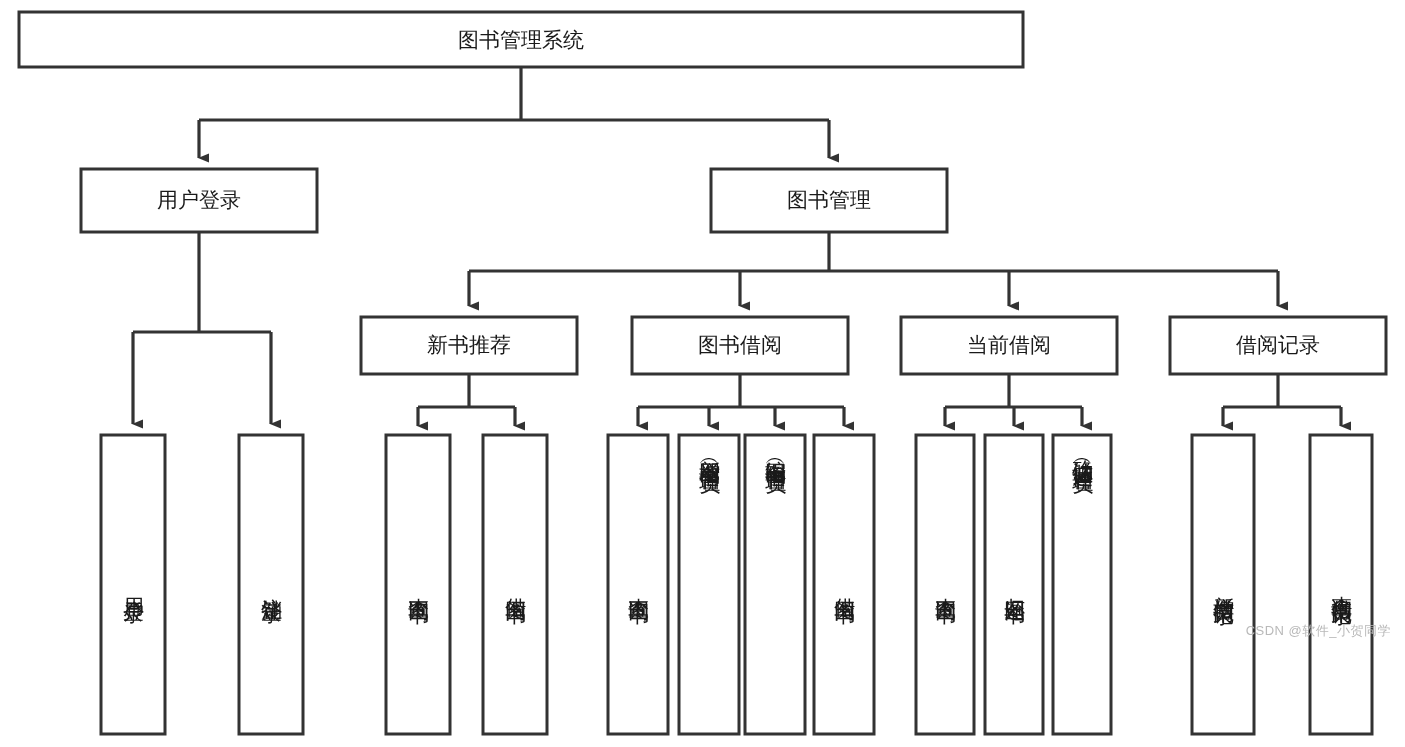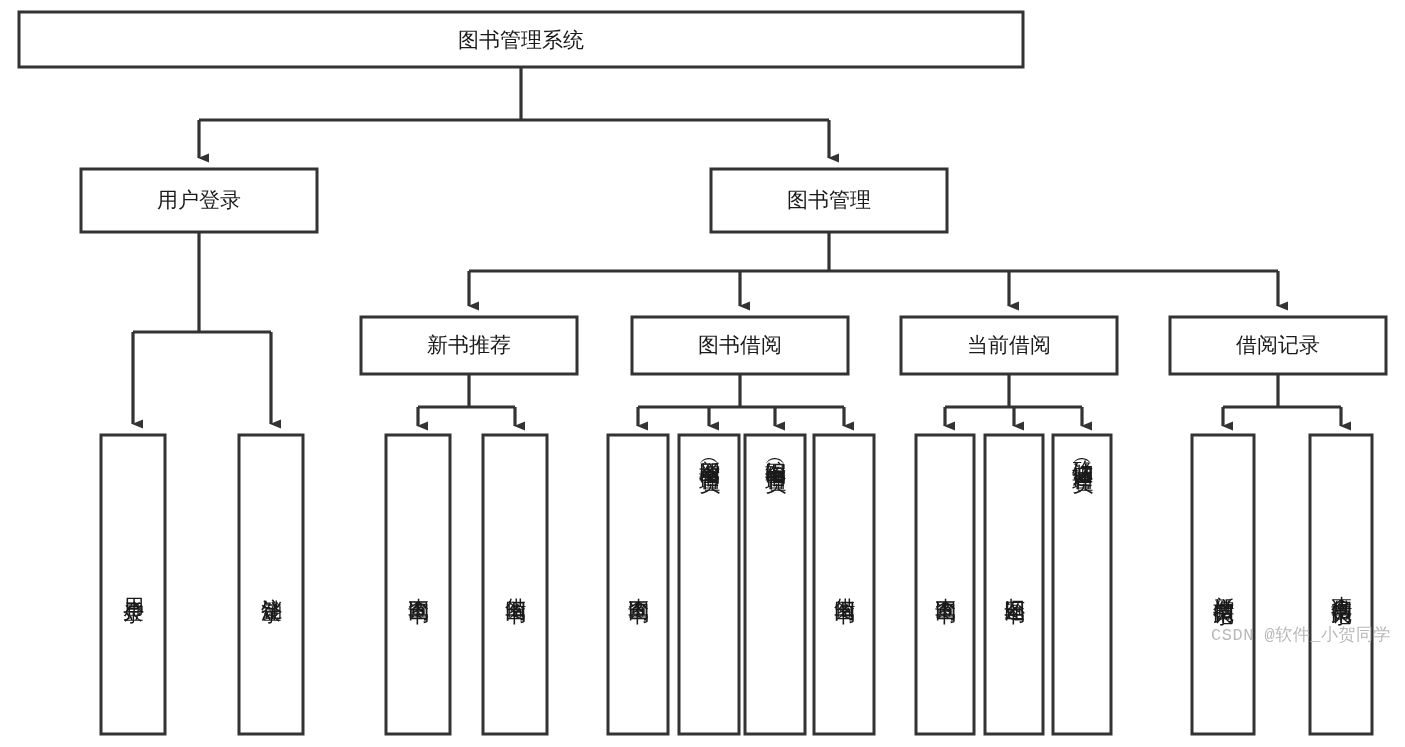--- a/index.html
+++ b/index.html
@@ -62,23 +62,23 @@
     font-size: 21px;
     line-height: 1.32;
     letter-spacing: 2px;
     color: #1a1a1a;
     white-space: nowrap;
     text-align: center;
   }
   .watermark {
     position: absolute;
     right: 14px;
-    bottom: 0;
-    font-family: Liberation Mono, monospace;
-    font-size: 17px;
+    bottom: 6px;
+    font-family: Liberation Sans, sans-serif;
+    font-size: 13px;
     color: #b9b9b9;
     white-space: nowrap;
     letter-spacing: 0.5px;
   }
 </style>
 </head>
 <body>
 
 <div id="diagram-root">
 

